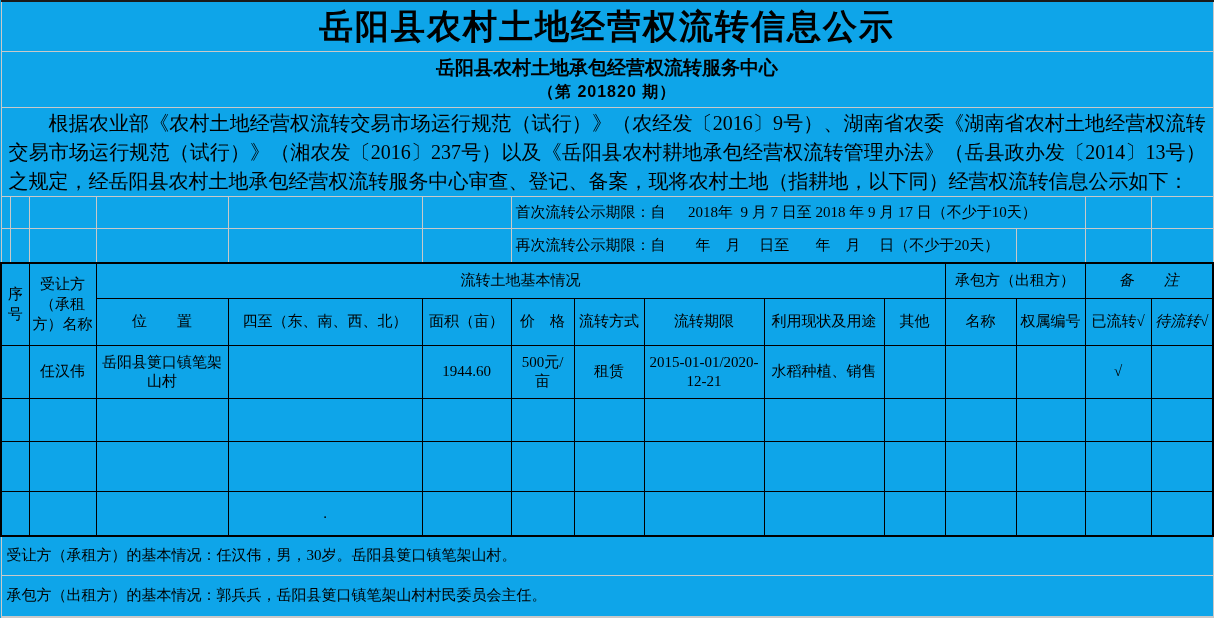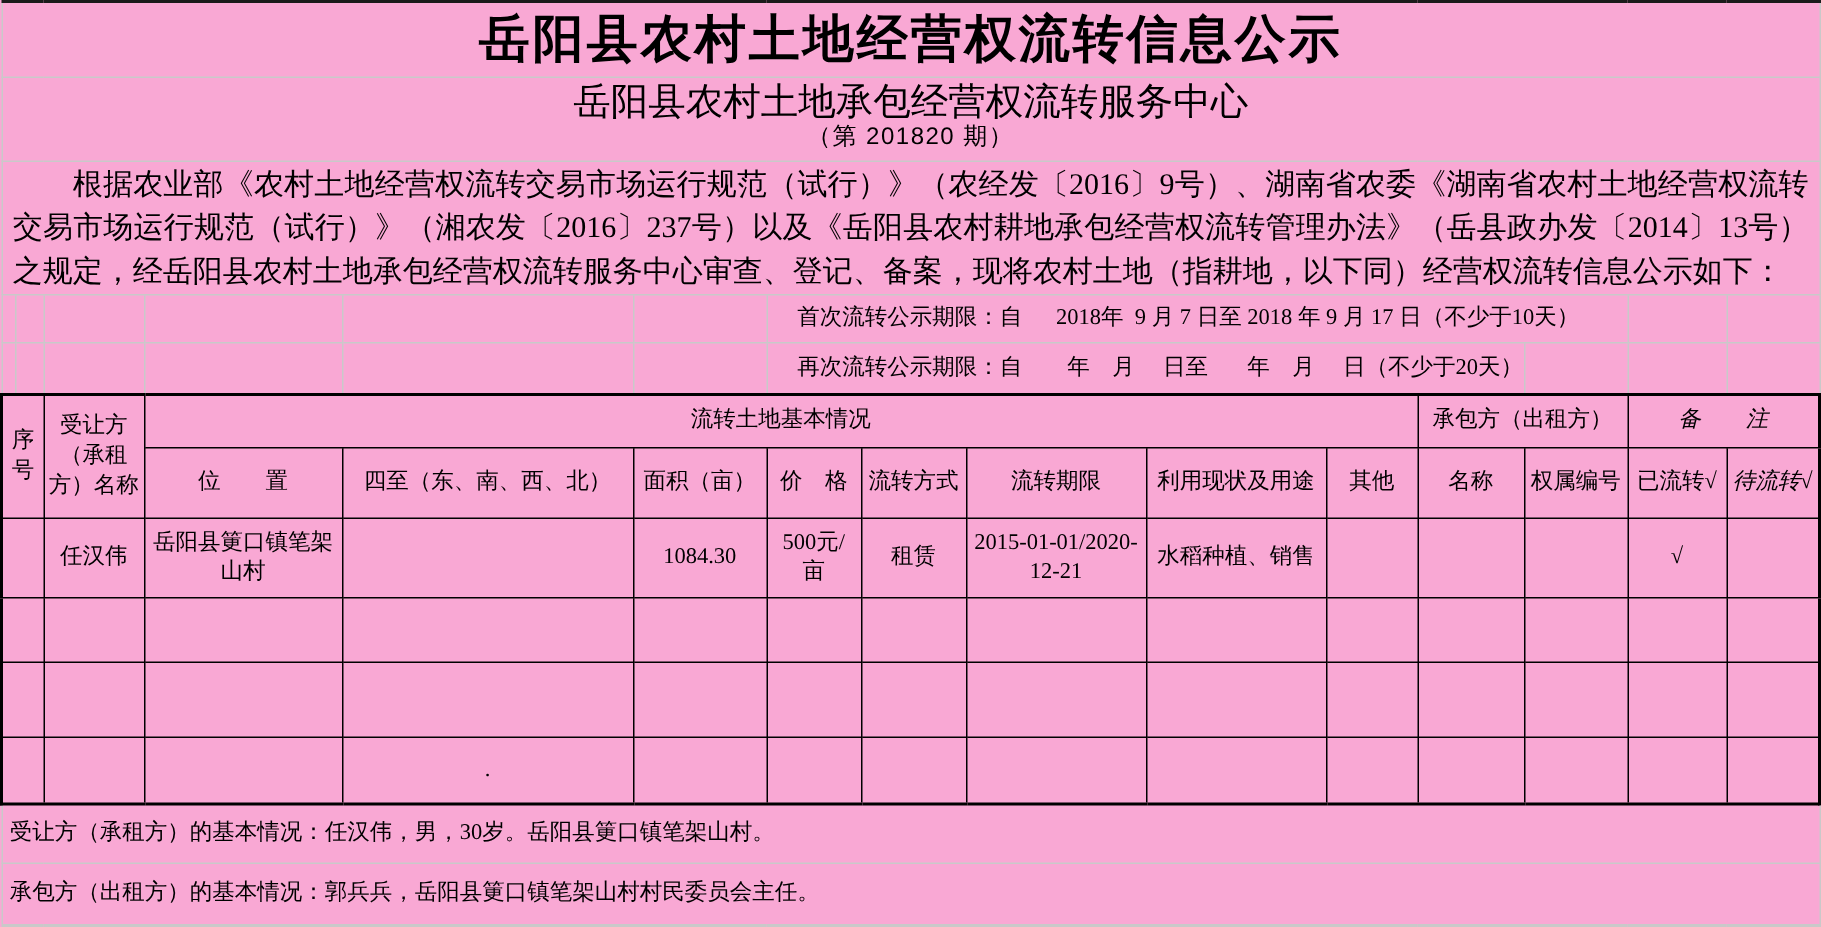--- a/index.html
+++ b/index.html
@@ -1,17 +1,17 @@
 <!DOCTYPE html>
 <html><head>
 <meta charset="utf-8">
 <style>
   html,body{margin:0;padding:0;background:#fff;}
   .sheet{
-    width:1214px;height:618px;background:#f9a8d4;position:relative;overflow:hidden;
+    width:1214px;height:618px;background:#0ea5e9;position:relative;overflow:hidden;
     font-family:"Liberation Serif","DejaVu Serif",serif;color:#000;
   }
   table.grid{
     border-collapse:collapse;table-layout:fixed;width:1213px;margin:0;
   }
   td{padding:0;overflow:hidden;vertical-align:middle;font-size:15px;line-height:19px;}
   
   .g{border:1px solid #c9c9c9;}
   
   .b{border:1px solid #000;}
@@ -24,31 +24,31 @@
   .center{text-align:center;}
   .left{text-align:left;}
   .pre{white-space:pre;}
   .title-cell{text-align:center;}
   .title-text{
     font-family:"Liberation Sans","DejaVu Sans",sans-serif;
     font-weight:bold;font-size:34px;line-height:40px;letter-spacing:2px;
   }
   .subtitle-text{
     font-family:"Liberation Sans","DejaVu Sans",sans-serif;
-    font-weight:normal;font-size:25px;line-height:26px;
+    font-weight:bold;font-size:19px;line-height:26px;
   }
   .issue-text{
     font-family:"Liberation Sans","DejaVu Sans",sans-serif;
-    font-weight:normal;font-size:16px;line-height:22px;letter-spacing:1px;
+    font-weight:bold;font-size:16px;line-height:22px;letter-spacing:1px;
   }
   .intro-text{
     font-size:20px;line-height:29px;text-align:justify;text-indent:2em;
     padding:1px 7px 0 7px;
   }
-  .notice-text{padding-left:20px;font-size:15px;}
+  .notice-text{padding-left:4px;font-size:15px;}
   .hdr{text-align:center;}
   .wrap-tight{padding:0 2px;line-height:20px;}
   .cell-pad{padding:0 3px;}
   .break{word-break:break-all;}
   .footer-text{padding-left:5px;font-size:15px;text-align:left;}
 </style>
 </head>
 <body>
 
 <div class="sheet">
@@ -137,21 +137,21 @@
       <td class="b hdr">权属编号</td>
       <td class="b hdr">已流转√</td>
       <td class="b br2 hdr">待流转√</td>
     </tr>
 
     <tr style="height:53px">
       <td colspan="2" class="b bl2 center"></td>
       <td class="b center cell-pad">任汉伟</td>
       <td class="b center cell-pad">岳阳县筻口镇笔架山村</td>
       <td class="b center"></td>
-      <td class="b center">1084.30</td>
+      <td class="b center">1944.60</td>
       <td class="b center cell-pad">500元/亩</td>
       <td class="b center">租赁</td>
       <td class="b center cell-pad break">2015-01-01/2020-12-21</td>
       <td class="b center cell-pad">水稻种植、销售</td>
       <td class="b center"></td>
       <td class="b center"></td>
       <td class="b center"></td>
       <td class="b center">√</td>
       <td class="b br2 center"></td>
     </tr>

